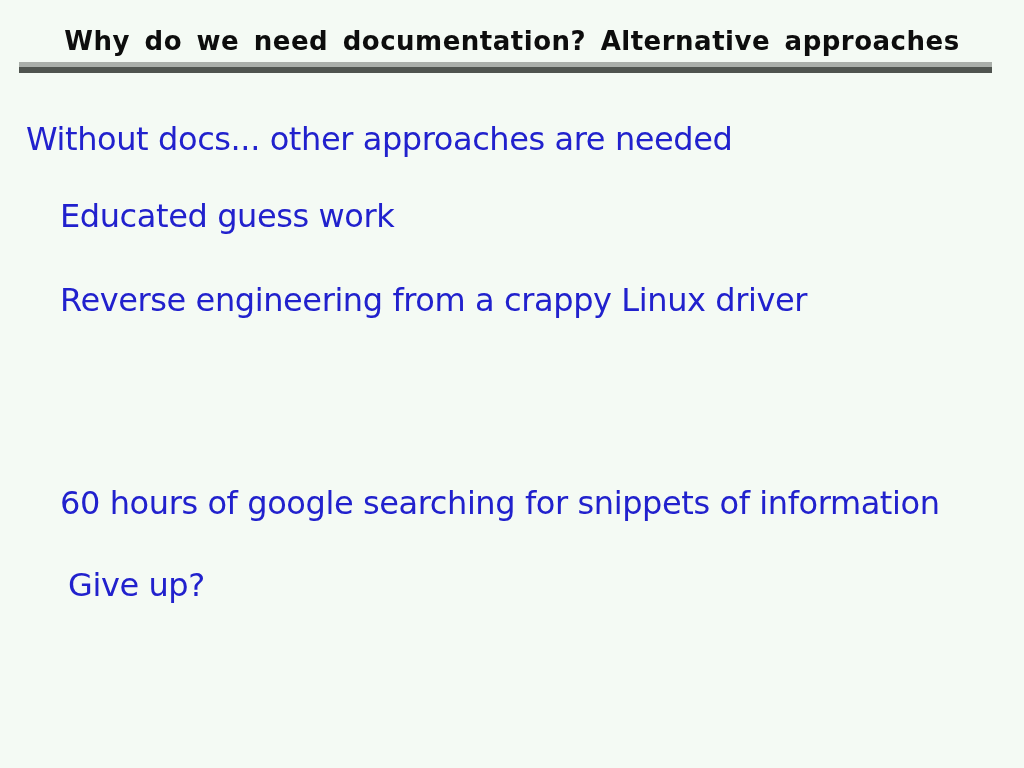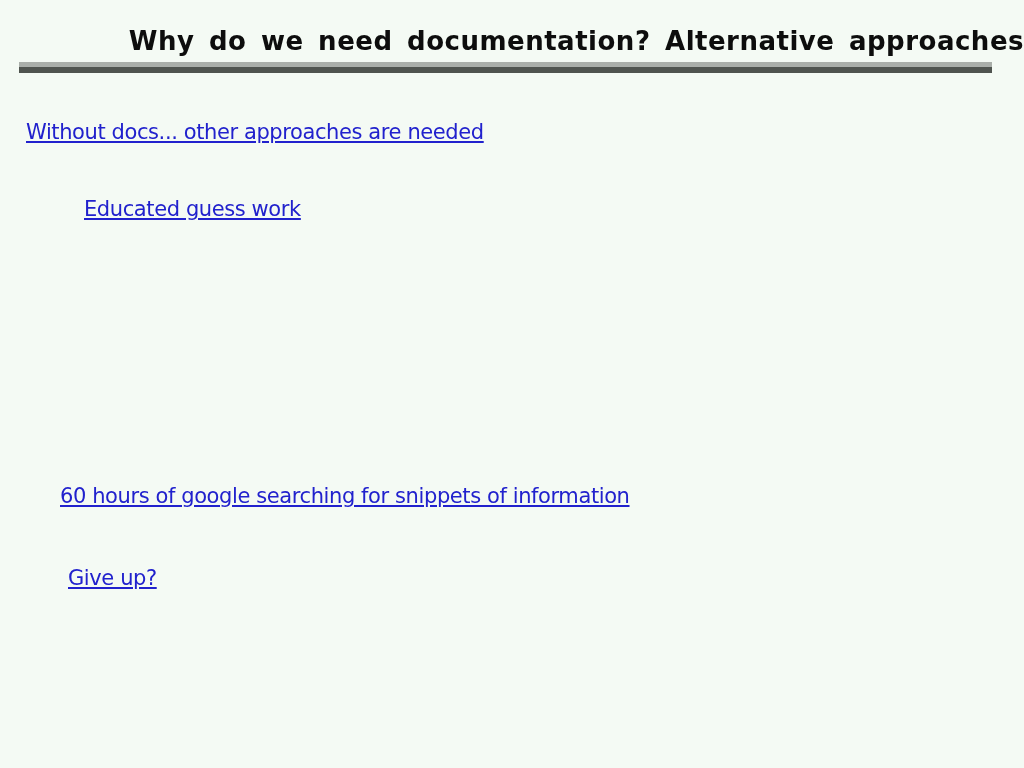--- a/index.html
+++ b/index.html
@@ -13,65 +13,65 @@
     height: 768px;
     overflow: hidden;
     background: var(--bg, #f4faf4);
     font-family: "DejaVu Sans", "Liberation Sans", sans-serif;
   }
   .slide-title {
     position: absolute;
     top: 26px;
     left: 0;
     right: 0;
-    text-align: right;
+    text-align: center;
     font-size: 26px;
     font-weight: bold;
     color: var(--title-color, #0d0d0d);
     letter-spacing: 0.5px;
     word-spacing: 5px;
     white-space: nowrap;
   }
   .divider {
     position: absolute;
     left: 19px;
     top: 62px;
     width: 973px;
     height: 11px;
     background: linear-gradient(to bottom,
       var(--divider-top, #a9aea9) 0 5px,
       var(--divider-bottom, #4f544f) 5px 100%);
   }
   .line {
     position: absolute;
-    font-size: 21px;
+    font-size: 32px;
     letter-spacing: -0.4px;
     color: var(--text-color, #2121cd);
     white-space: nowrap;
-    text-decoration: underline;
   }
   .line-0 { left: 26px;  top: 120px; }
-  .line-1 { left: 60px;  top: 197px; margin-left: 24px; }
+  .line-1 { left: 60px;  top: 197px; }
   .line-2 { left: 60px;  top: 281px; }
   .line-3 { left: 112px; top: 321px; }
   .line-4 { left: 63px;  top: 402px; }
   .line-5 { left: 60px;  top: 484px; }
   .line-6 { left: 68px;  top: 566px; }
 </style>
 </head>
 <body>
 
 <div class="slide" style="--bg: #f4faf4; --title-color: #0d0d0d; --text-color: #2121cd; --divider-top: #a9aea9; --divider-bottom: #4f544f;">
   <div class="slide-title">Why do we need documentation? Alternative approaches</div>
 
   <div class="divider"></div>
 
   <div class="line line-0">Without docs... other approaches are needed</div>
 
   <div class="line line-1">Educated guess work</div>
 
+  <div class="line line-2">Reverse engineering from a crappy Linux driver</div>
 
 
 
   <div class="line line-5">60 hours of google searching for snippets of information</div>
 
   <div class="line line-6">Give up?</div>
 </div>
 
 </body></html>

